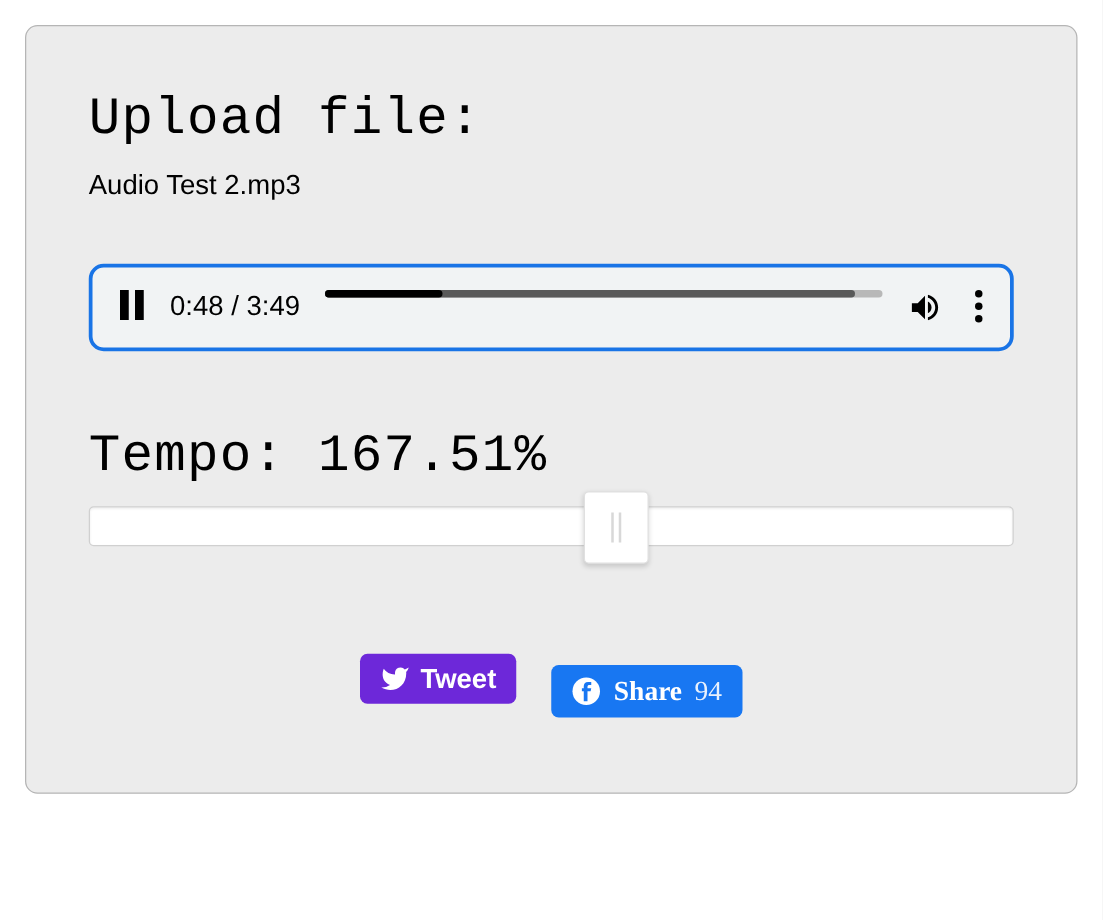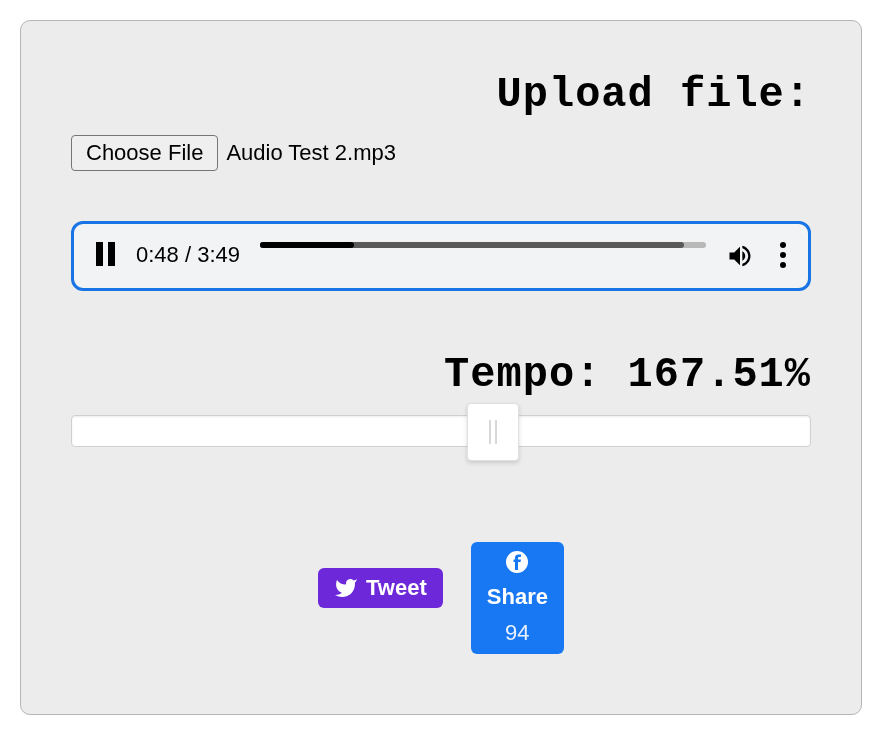--- a/index.html
+++ b/index.html
@@ -15,24 +15,23 @@
     .panel {
       width: 842px;
       background: #ececec;
       border: 1px solid #b5b5b5;
       border-radius: 10px;
       padding: 50px 50px 60px 50px;
     }
     .heading {
       font-family: 'Courier New', Courier, monospace;
       font-size: 42px;
-      font-weight: bold;
+      font-weight: normal;
       letter-spacing: 1px;
       margin-bottom: 16px;
-      text-align: right;
     }
     .file-row {
       display: flex;
       align-items: center;
       gap: 8px;
       margin-bottom: 50px;
     }
     .choose-file-btn {
       background: #efefef;
       border: 1px solid #767676;
@@ -178,42 +177,40 @@
       color: #fff;
       border: none;
       border-radius: 6px;
       padding: 8px 16px;
       font-size: 22px;
       font-weight: bold;
       display: flex;
       align-items: center;
       gap: 10px;
       cursor: pointer;
-      font-family: Liberation Sans, sans-serif;
+      font-family: Liberation Serif, serif;
       margin-top: 20px;
-      flex-direction: column;
     }
     .fb-count {
       font-weight: normal;
       opacity: 0.9;
     }
     .twitter-icon, .fb-icon {
       width: 24px;
       height: 24px;
     }
   </style>
 </head>
 <body>
 
 <div class="panel">
 
   <div class="heading">Upload file:</div>
 
   <div class="file-row">
-    <button class="choose-file-btn">Choose File</button>
     <span class="filename">Audio Test 2.mp3</span>
   </div>
 
   <div class="audio-player">
     <div class="pause-icon">
       <span></span>
         <span></span>
     </div>
     <div class="time-display">
       <span>0:48</span><span> / </span><span>3:49</span>

